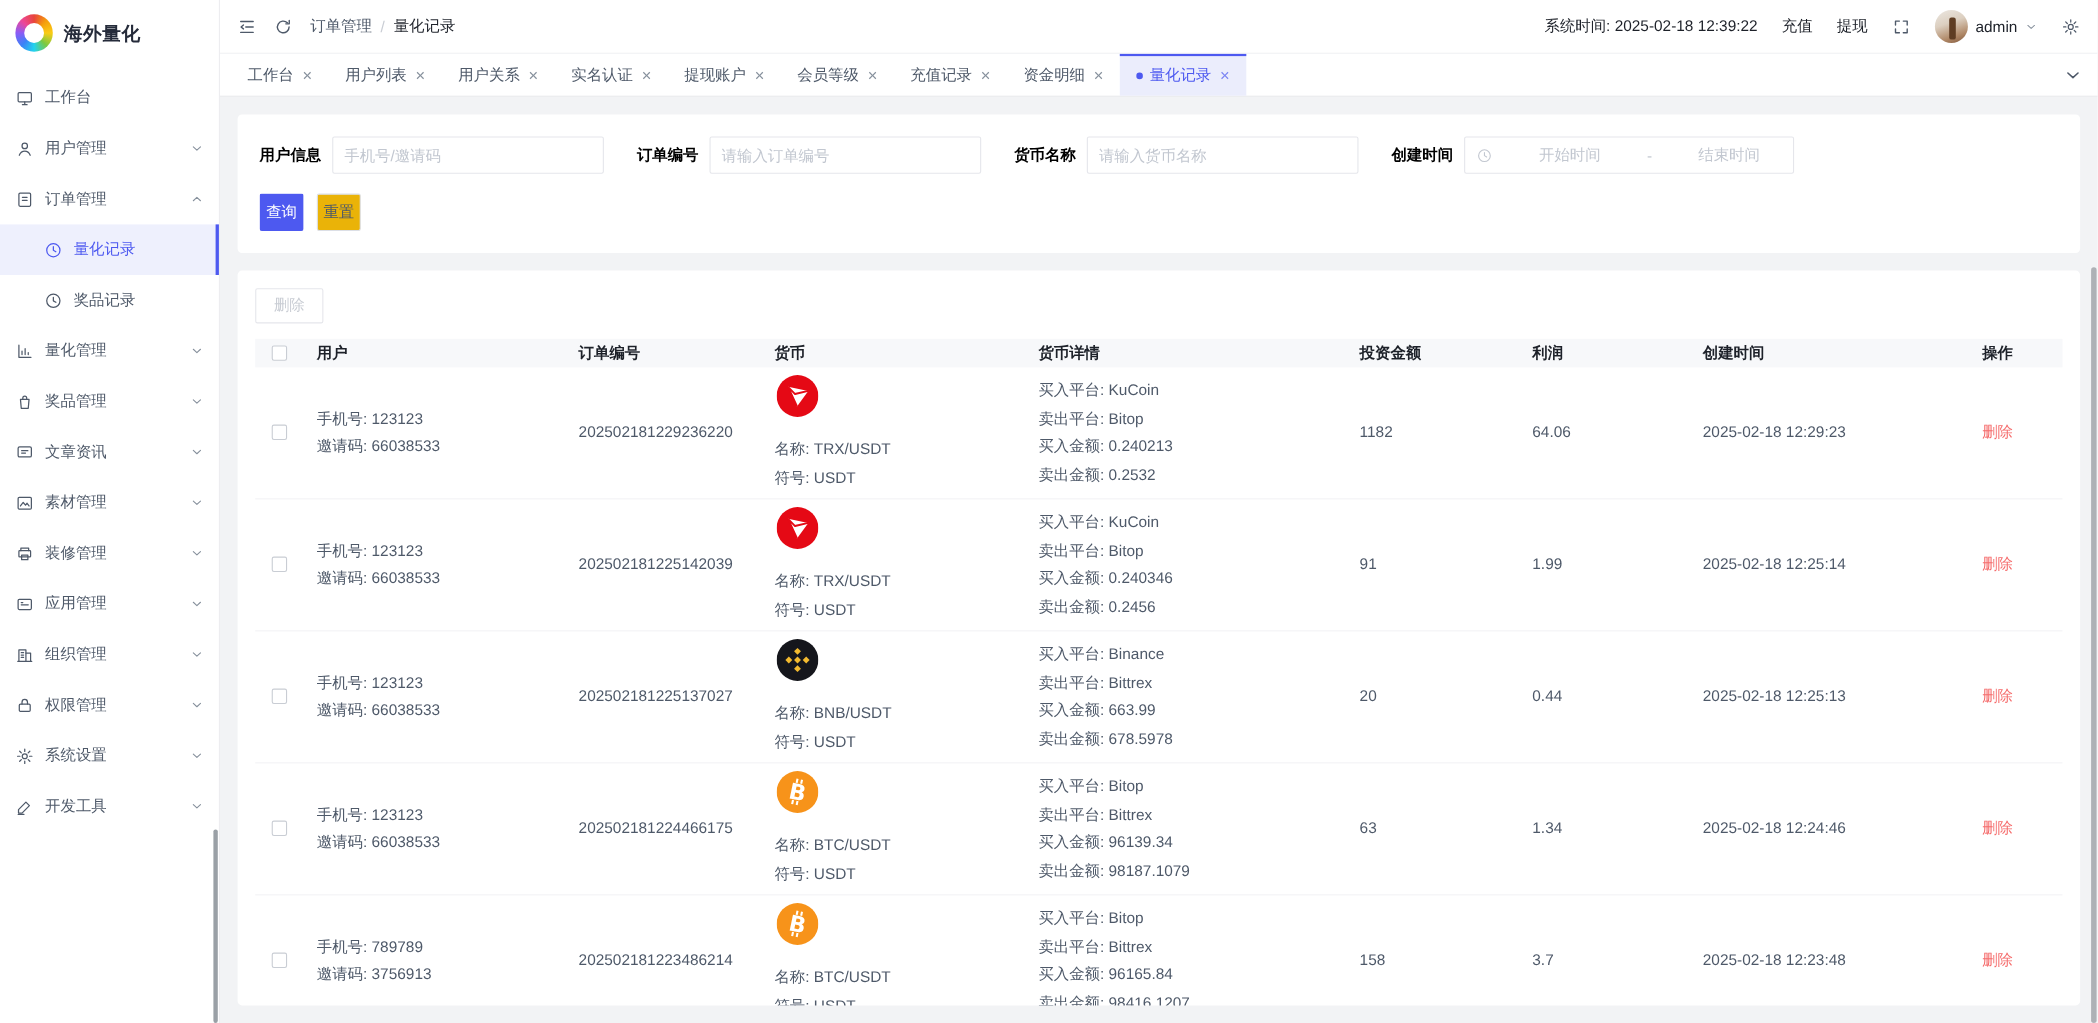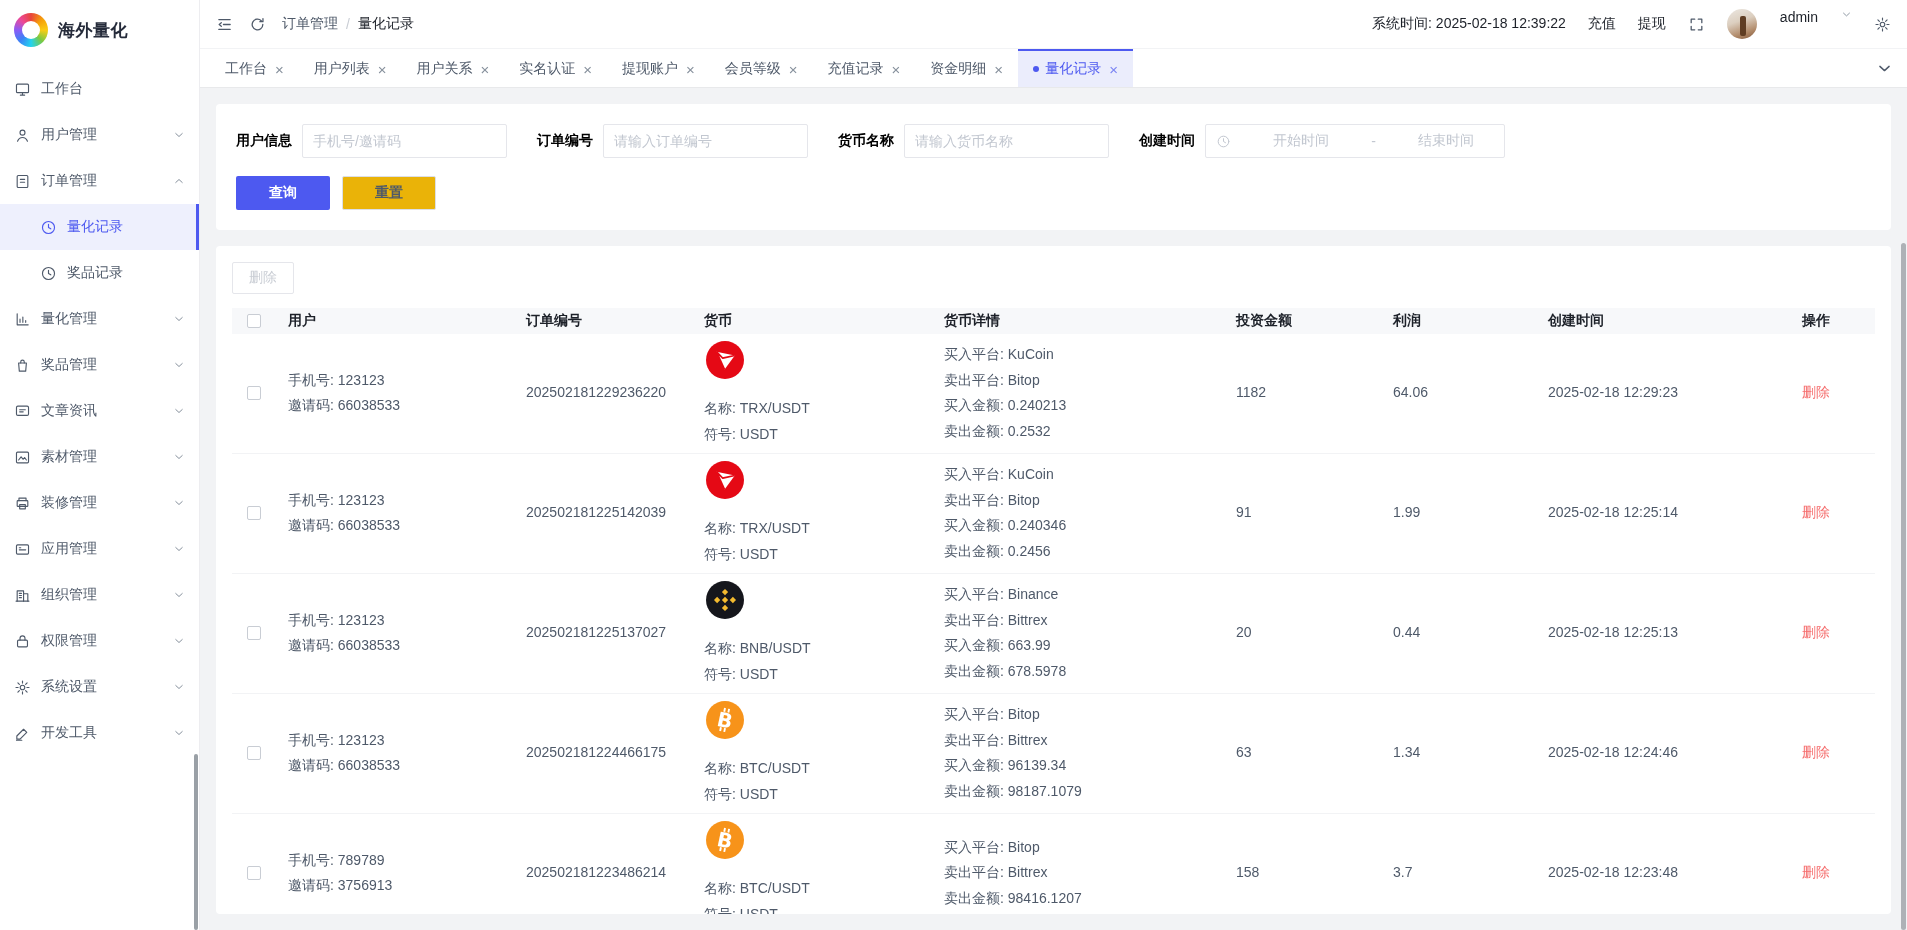--- a/index.html
+++ b/index.html
@@ -40,21 +40,21 @@
   .crumb-a { color:#4e5969; cursor:pointer; }
   .crumb-sep { color:#c9cdd4; }
   .crumb-b { color:#1d2129; }
   .topbar-right { margin-left:auto; display:flex; align-items:center; gap:22px; }
   .sys-time { color:#1d2129; }
   .top-link { color:#1d2129; cursor:pointer; }
   .avatar { width:30px; height:30px; border-radius:50%; overflow:hidden; position:relative; cursor:pointer;
     background:linear-gradient(160deg,#ece8e2 0%,#dccfc0 40%,#b08968 75%,#7f5539 100%); }
   .avatar::after { content:""; position:absolute; left:13px; top:7px; width:6px; height:20px;
     background:#5f3d23; border-radius:2px; }
-  .admin-box { display:flex; gap:23px; cursor:pointer; }
+  .admin-box { display:flex; align-items:center; gap:7px; cursor:pointer; }
   .admin-box .chev svg { width:11px; height:11px; }
 
   
   .tabbar { height:40px; background:#fff; border-top:1px solid #f2f3f5; border-bottom:1px solid #e8e9eb;
             display:flex; align-items:stretch; padding-left:10px; }
   .tab { display:flex; align-items:center; gap:6px; padding:0 15px; color:#4e5969; cursor:pointer;
          border-top:2px solid transparent; }
   .tab-dot { display:none; width:6px; height:6px; border-radius:50%; background:#4d59f0; }
   .tab-close { color:#86909c; font-size:15px; line-height:1; margin-left:2px; cursor:pointer; }
   .tab.active { background:#ebedfc; color:#4d59f0; border-top-color:#4d59f0; }
@@ -63,30 +63,30 @@
   .tab-more { margin-left:auto; display:flex; align-items:center; padding:0 14px; color:#4e5969; cursor:pointer; }
 
   
   .content { flex:1; padding:16px; overflow:hidden; display:flex; flex-direction:column; gap:16px; }
   .card { background:#fff; border-radius:4px; }
 
   .filter-card { padding:20px; }
   .filter-row { display:flex; align-items:center; }
   .f-item { display:flex; align-items:center; gap:10px; margin-right:30px; }
   .f-label { color:#000000; white-space:nowrap;font-weight:bold; }
-  .f-input { width:205px; height:34px; border:1px solid #e5e6eb; border-radius:2px; padding:6px 10px;
+  .f-input { width:247px; height:34px; border:1px solid #e5e6eb; border-radius:2px; padding:6px 10px;
              font-size:14px; color:#1d2129; outline:none; font-family:inherit; }
   ::placeholder { color:#c2c7d0; }
   .date-range { width:300px; height:34px; border:1px solid #e5e6eb; border-radius:2px;
                 display:flex; align-items:center; padding:0 10px; gap:22px; color:#c2c7d0; cursor:pointer; }
   .date-range .clock { color:#c2c7d0; } .date-range .clock svg { width:15px; height:15px; }
   .date-range .ph { flex:1; text-align:center; }
   .btn-row { margin-top:18px; display:flex; gap:12px; }
-  .btn { height:34px; padding:0 32px; border-radius:2px; border:1px solid transparent; font-size:14px;
-         cursor:pointer; font-family:inherit;font-weight:bold; }
+  .btn { height:34px; padding:0 5px; border-radius:2px; border:1px solid transparent; font-size:14px;
+         cursor:pointer; font-family:inherit; }
   .btn-primary { background:#4d59f0; color:#fff; }
   .btn-plain { background:#eab308; border-color:#dcdfe6; color:#4e5969; }
 
   .table-card { flex:1; padding:16px 16px 0; display:flex; flex-direction:column; overflow:hidden; }
   .toolbar { margin-bottom:14px; }
   .btn-disabled { height:32px; padding:0 16px; background:#fff; border:1px solid #e5e6eb; color:#c9cdd4;
                   border-radius:2px; font-size:14px; cursor:not-allowed; font-family:inherit; }
 
   .grid { --cols: 56px 238px 178px 240px 292px 157px 155px 254px 1fr; }
   .grid-head { display:grid; grid-template-columns:var(--cols); background:#f7f8fa; height:44px;
@@ -621,20 +621,21 @@
                     <rect x="16.4" y="28.4" width="2" height="4"></rect>
                     <rect x="20.8" y="28.4" width="2" height="4"></rect>
                   </g>
                 </svg></span>
     <div>名称: BTC/USDT</div>
     <div>符号: USDT</div>
   </div>
   <div class="cell">
     <div>买入平台: Bitop</div>
     <div>卖出平台: Bittrex</div>
+    <div>买入金额: 96165.84</div>
     <div>卖出金额: 98416.1207</div>
   </div>
   <div class="cell">158</div>
   <div class="cell">3.7</div>
   <div class="cell">2025-02-18 12:23:48</div>
   <div class="cell"><span class="link-danger">删除</span></div>
 </div>
         </div>
     </section>
 

